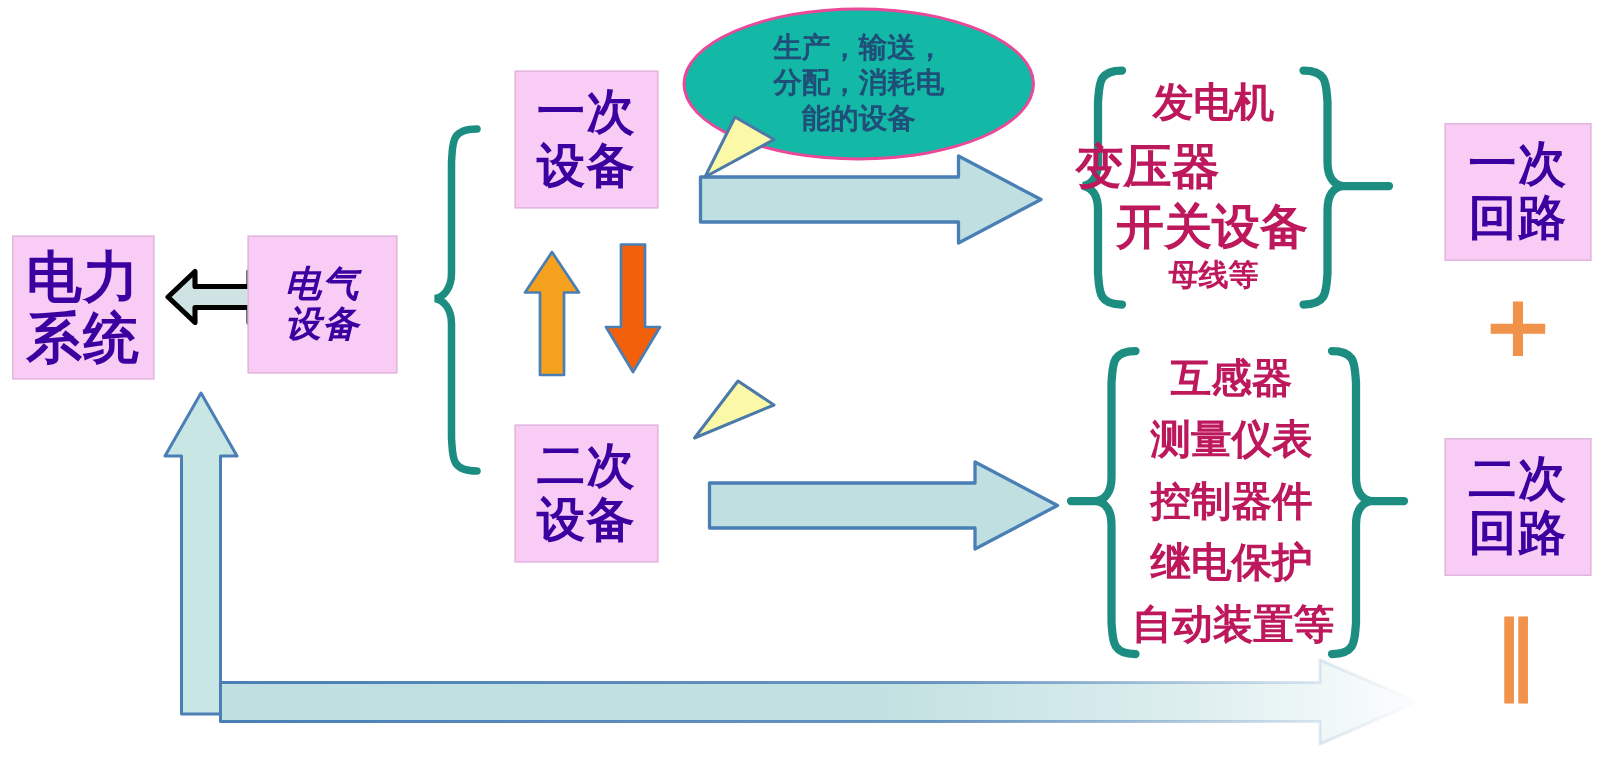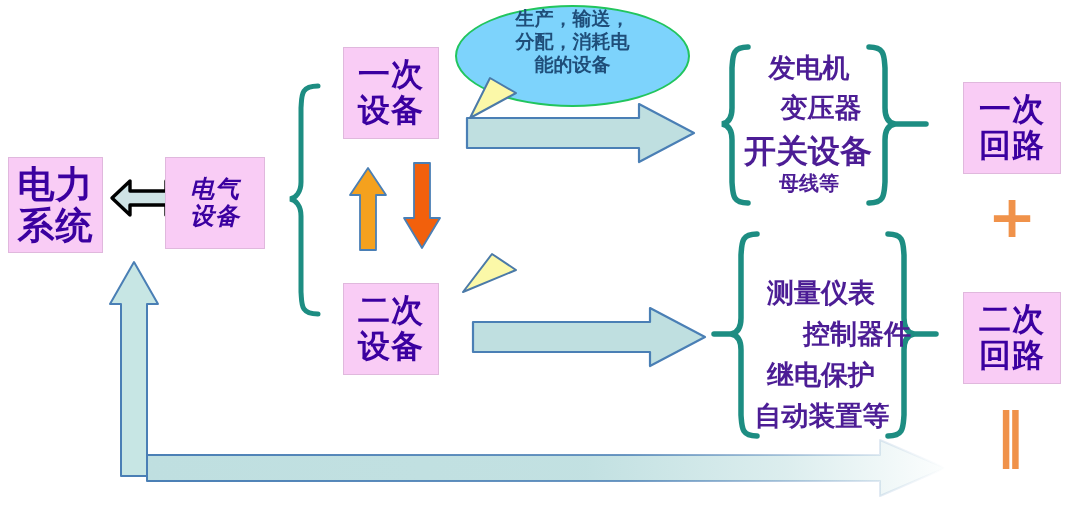--- a/index.html
+++ b/index.html
@@ -27,32 +27,33 @@
     font-weight: bold;
     letter-spacing: 1px;
     line-height: 1.12;
     text-align: center;
     box-sizing: border-box;
   }
   .pink-box span { display: block; white-space: nowrap; }
 
   .list-item {
     position: absolute;
-    color: #4c1d95;
+    color: #be185d;
     font-weight: bold;
     white-space: nowrap;
     text-align: center;
   }
 
   .bubble {
     position: absolute;
-    background: #7dd3fc;
-    border: 2px solid #22c55e;
+    background: #14b8a6;
+    border: 2px solid #ec4899;
     border-radius: 50%;
     display: flex;
+    align-items: center;
     justify-content: center;
     box-sizing: border-box;
   }
   .bubble-text {
     color: #1f4e79;
     font-weight: bold;
     text-align: center;
     line-height: 1.22;
     white-space: pre-line;
     padding: 0 10px;
@@ -188,22 +189,23 @@
   </div>
   <svg class="svg-layer" viewBox="0 0 1080 511">
     <path d="M490,78 L470,118 L516,93 Z" fill="#fbf8a8" stroke="#4b7aa8" stroke-width="2" stroke-linejoin="round"></path>
   </svg>
 
   <svg class="svg-layer" viewBox="0 0 1080 511">
     <path d="M492,254 L463,292 L516,270 Z" fill="#fbf8a8" stroke="#4b7aa8" stroke-width="2" stroke-linejoin="round"></path>
   </svg>
 
   <div class="list-item" style="left:748px; top:50px; width:122px; font-size:27px;">发电机</div>
-  <div class="list-item" style="left:760px; top:90px; width:122px; font-size:27px;">变压器</div>
+  <div class="list-item" style="left:704px; top:90px; width:122px; font-size:32px;">变压器</div>
   <div class="list-item" style="left:742px; top:130px; width:132px; font-size:32px;">开关设备</div>
   <div class="list-item" style="left:748px; top:170px; width:122px; font-size:20px;">母线等</div>
 
+  <div class="list-item" style="left:757px; top:234px; width:128px; font-size:27px;">互感器</div>
   <div class="list-item" style="left:757px; top:275px; width:128px; font-size:27px;">测量仪表</div>
-  <div class="list-item" style="left:793px; top:316px; width:128px; font-size:27px;">控制器件</div>
+  <div class="list-item" style="left:757px; top:316px; width:128px; font-size:27px;">控制器件</div>
   <div class="list-item" style="left:757px; top:357px; width:128px; font-size:27px;">继电保护</div>
   <div class="list-item" style="left:751px; top:398px; width:142px; font-size:27px;">自动装置等</div>
 
 </div>
 
 </body></html>

